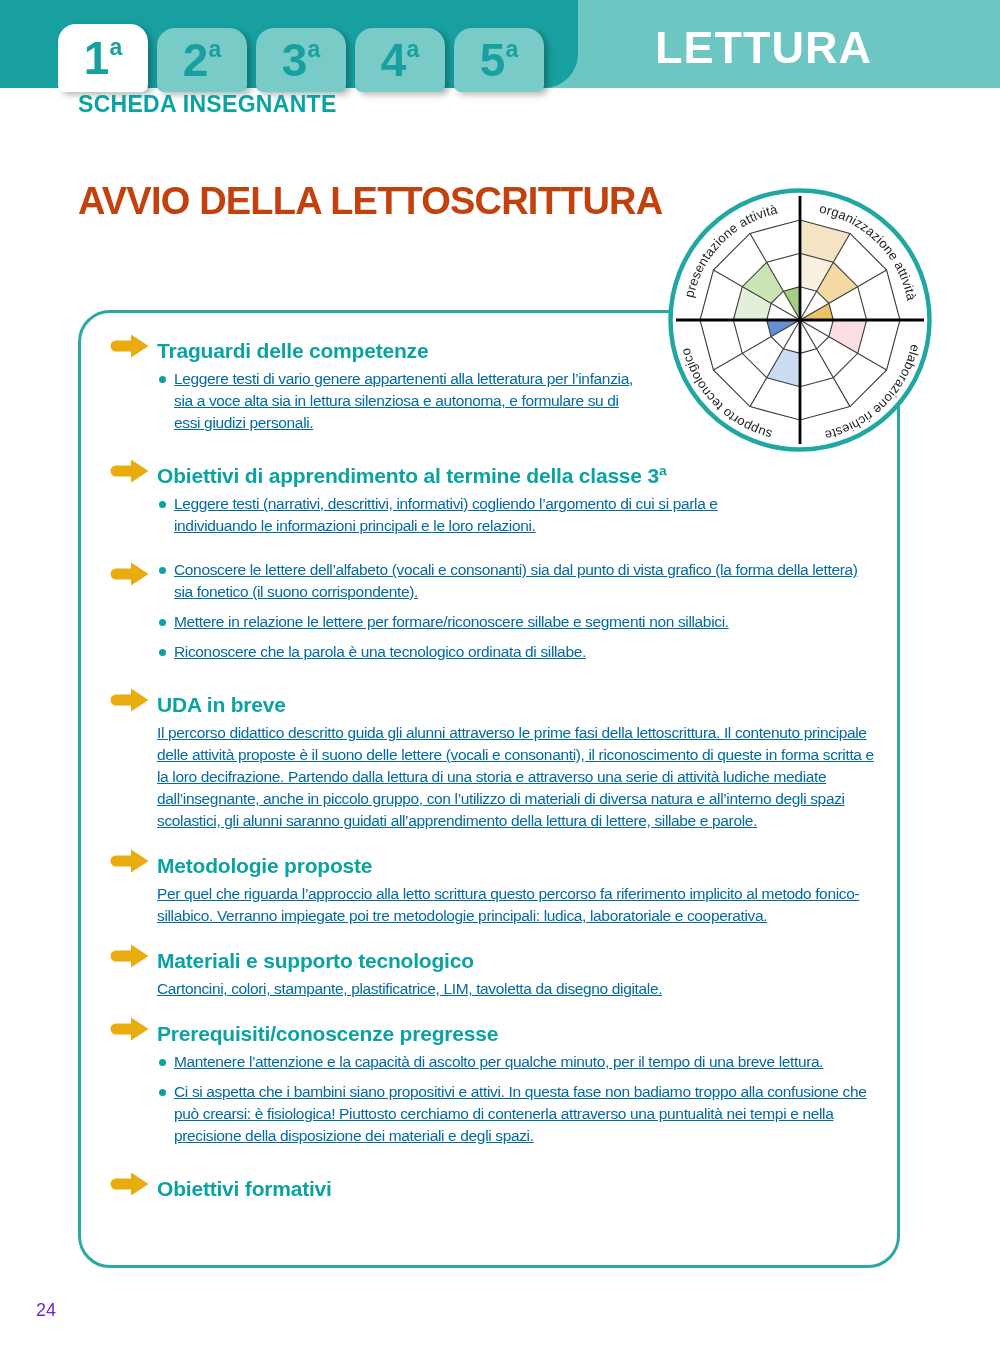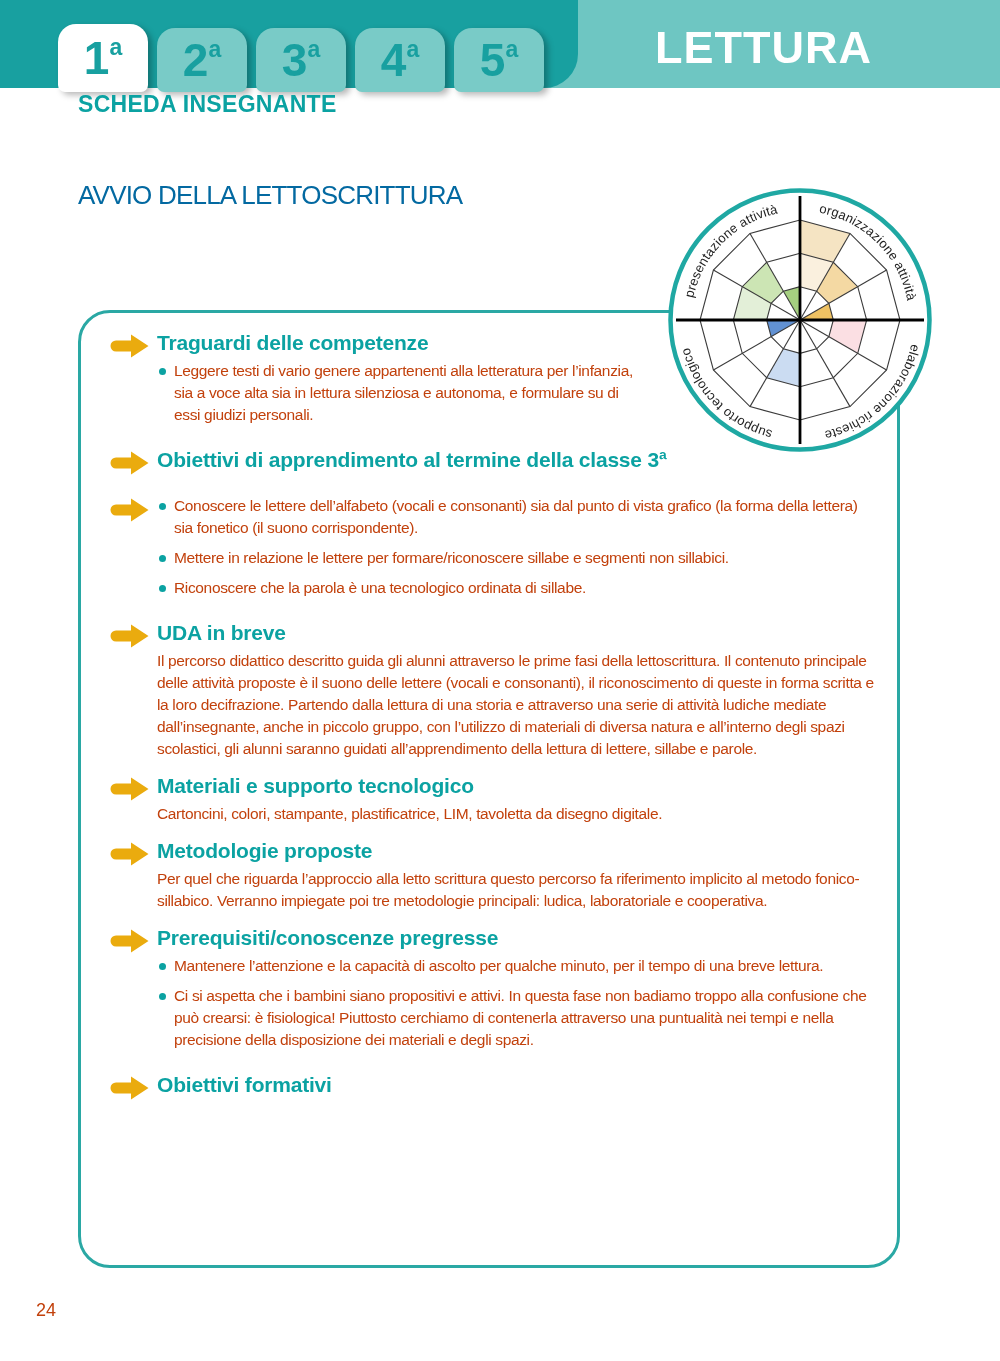--- a/index.html
+++ b/index.html
@@ -23,48 +23,48 @@
   .tab .num { font-size:46px; line-height:1; }
   .tab .ord { font-size:23px; line-height:1; position:relative; top:-11px; }
 
   .lettura {
     position:absolute; left:655px; top:22px; width:290px; text-align:left;
     color:#ffffff; font-size:45px; font-weight:bold; letter-spacing:1px;
   }
 
   .scheda { position:absolute; left:78px; top:91px; color:#0ba2a2; font-size:23px; font-weight:bold; letter-spacing:0.3px; }
 
-  .page-title { position:absolute; left:78px; top:180px; color:#0369a1; font-size:26px; font-weight:normal; letter-spacing:-0.8px; }
+  .page-title { position:absolute; left:78px; top:180px; color:#c2410c; font-size:38px; font-weight:bold; letter-spacing:-0.8px; }
 
   
   .content-box {
     position:absolute; left:78px; top:310px; width:822px; height:958px; box-sizing:border-box;
     border:3.5px solid #2aa8a4; border-radius:32px; background:#ffffff; z-index:1;
   }
   .sections { padding:18px 22px 0 14px; }
   .section { display:flex; margin-bottom:14px; }
   .arrow-cell { width:62px; flex:none; padding:1px 0 0 8px; box-sizing:border-box; }
   .sec-body { flex:1; min-width:0; }
   .section:nth-child(1) .sec-body { max-width:478px; }
   .section:nth-child(2) .sec-body { max-width:575px; }
-  .sec-heading { margin:0 0 5px 0; font-size:21px; font-weight:bold; color:#0ba2a2; letter-spacing:-0.2px; }
+  .sec-heading { margin:8px 0 5px 0; font-size:21px; font-weight:bold; color:#0ba2a2; letter-spacing:-0.2px; }
   .sec-par, .sec-bullets li {
-    font-size:15.5px; line-height:22px; letter-spacing:-0.35px; color:#c2410c; margin:0;
+    font-size:15.5px; line-height:22px; letter-spacing:-0.35px; color:#0369a1; margin:0;text-decoration:underline;
   }
   .sec-bullets { list-style:none; margin:0; padding:0; }
   .sec-bullets li { position:relative; padding-left:17px; margin-bottom:8px; }
   .sec-bullets li::before {
     content:""; position:absolute; left:2px; top:8px; width:7px; height:7px;
     border-radius:50%; background:#0ba2a2;
   }
 
   
   .wheel-wrap { position:absolute; left:662px; top:182px; width:276px; height:276px; z-index:2; }
 
-  .page-number { position:absolute; left:36px; top:1300px; font-size:18px; color:#c2410c; }
+  .page-number { position:absolute; left:36px; top:1300px; font-size:18px; color:#6d28d9; }
 </style>
 </head>
 <body>
 
 <div class="band">
   <div class="band-dark"></div>
   <div class="tabs">
       <div class="tab active">
         <span class="num">1</span>
         <span class="ord">a</span>
@@ -144,20 +144,23 @@
             <li>Leggere testi di vario genere appartenenti alla letteratura per l’infanzia, sia a voce alta sia in lettura silenziosa e autonoma, e formulare su di essi giudizi personali.</li>
           </ul>
         </div>
       </div>
       <div class="section">
         <div class="arrow-cell"><svg width="48" height="28" viewBox="0 0 48 28">
             <path d="M13 8.5 H28 V2.5 L45.5 14 L28 25.5 V19.5 H13 A5.5 5.5 0 0 1 13 8.5 Z" fill="#eaab0e"></path>
           </svg></div>
         <div class="sec-body">
           <h3 class="sec-heading">Obiettivi di apprendimento al termine della classe 3ª</h3>
+          <ul class="sec-bullets">
+            <li>Leggere testi (narrativi, descrittivi, informativi) cogliendo l’argomento di cui si parla e individuando le informazioni principali e le loro relazioni.</li>
+          </ul>
         </div>
       </div>
       <div class="section">
         <div class="arrow-cell"><svg width="48" height="28" viewBox="0 0 48 28">
             <path d="M13 8.5 H28 V2.5 L45.5 14 L28 25.5 V19.5 H13 A5.5 5.5 0 0 1 13 8.5 Z" fill="#eaab0e"></path>
           </svg></div>
         <div class="sec-body">
           <ul class="sec-bullets">
             <li>Conoscere le lettere dell’alfabeto (vocali e consonanti) sia dal punto di vista grafico (la forma della lettera) sia fonetico (il suono corrispondente).</li>
             <li>Mettere in relazione le lettere per formare/riconoscere sillabe e segmenti non sillabici.</li>
@@ -172,38 +175,38 @@
         <div class="sec-body">
           <h3 class="sec-heading">UDA in breve</h3>
           <p class="sec-par">Il percorso didattico descritto guida gli alunni attraverso le prime fasi della lettoscrittura. Il contenuto principale delle attività proposte è il suono delle lettere (vocali e consonanti), il riconoscimento di queste in forma scritta e la loro decifrazione. Partendo dalla lettura di una storia e attraverso una serie di attività ludiche mediate dall’insegnante, anche in piccolo gruppo, con l’utilizzo di materiali di diversa natura e all’interno degli spazi scolastici, gli alunni saranno guidati all’apprendimento della lettura di lettere, sillabe e parole.</p>
         </div>
       </div>
       <div class="section">
         <div class="arrow-cell"><svg width="48" height="28" viewBox="0 0 48 28">
             <path d="M13 8.5 H28 V2.5 L45.5 14 L28 25.5 V19.5 H13 A5.5 5.5 0 0 1 13 8.5 Z" fill="#eaab0e"></path>
           </svg></div>
         <div class="sec-body">
+          <h3 class="sec-heading">Metodologie proposte</h3>
+          <p class="sec-par">Per quel che riguarda l’approccio alla letto scrittura questo percorso fa riferimento implicito al metodo fonico-sillabico. Verranno impiegate poi tre metodologie principali: ludica, laboratoriale e cooperativa.</p>
+        </div>
+      </div>
+      <div class="section">
+        <div class="arrow-cell"><svg width="48" height="28" viewBox="0 0 48 28">
+            <path d="M13 8.5 H28 V2.5 L45.5 14 L28 25.5 V19.5 H13 A5.5 5.5 0 0 1 13 8.5 Z" fill="#eaab0e"></path>
+          </svg></div>
+        <div class="sec-body">
           <h3 class="sec-heading">Materiali e supporto tecnologico</h3>
           <p class="sec-par">Cartoncini, colori, stampante, plastificatrice, LIM, tavoletta da disegno digitale.</p>
         </div>
       </div>
       <div class="section">
         <div class="arrow-cell"><svg width="48" height="28" viewBox="0 0 48 28">
             <path d="M13 8.5 H28 V2.5 L45.5 14 L28 25.5 V19.5 H13 A5.5 5.5 0 0 1 13 8.5 Z" fill="#eaab0e"></path>
           </svg></div>
         <div class="sec-body">
-          <h3 class="sec-heading">Metodologie proposte</h3>
-          <p class="sec-par">Per quel che riguarda l’approccio alla letto scrittura questo percorso fa riferimento implicito al metodo fonico-sillabico. Verranno impiegate poi tre metodologie principali: ludica, laboratoriale e cooperativa.</p>
-        </div>
-      </div>
-      <div class="section">
-        <div class="arrow-cell"><svg width="48" height="28" viewBox="0 0 48 28">
-            <path d="M13 8.5 H28 V2.5 L45.5 14 L28 25.5 V19.5 H13 A5.5 5.5 0 0 1 13 8.5 Z" fill="#eaab0e"></path>
-          </svg></div>
-        <div class="sec-body">
           <h3 class="sec-heading">Prerequisiti/conoscenze pregresse</h3>
           <ul class="sec-bullets">
             <li>Mantenere l’attenzione e la capacità di ascolto per qualche minuto, per il tempo di una breve lettura.</li>
             <li>Ci si aspetta che i bambini siano propositivi e attivi. In questa fase non badiamo troppo alla confusione che può crearsi: è fisiologica! Piuttosto cerchiamo di contenerla attraverso una puntualità nei tempi e nella precisione della disposizione dei materiali e degli spazi.</li>
           </ul>
         </div>
       </div>
       <div class="section">
         <div class="arrow-cell"><svg width="48" height="28" viewBox="0 0 48 28">
             <path d="M13 8.5 H28 V2.5 L45.5 14 L28 25.5 V19.5 H13 A5.5 5.5 0 0 1 13 8.5 Z" fill="#eaab0e"></path>

